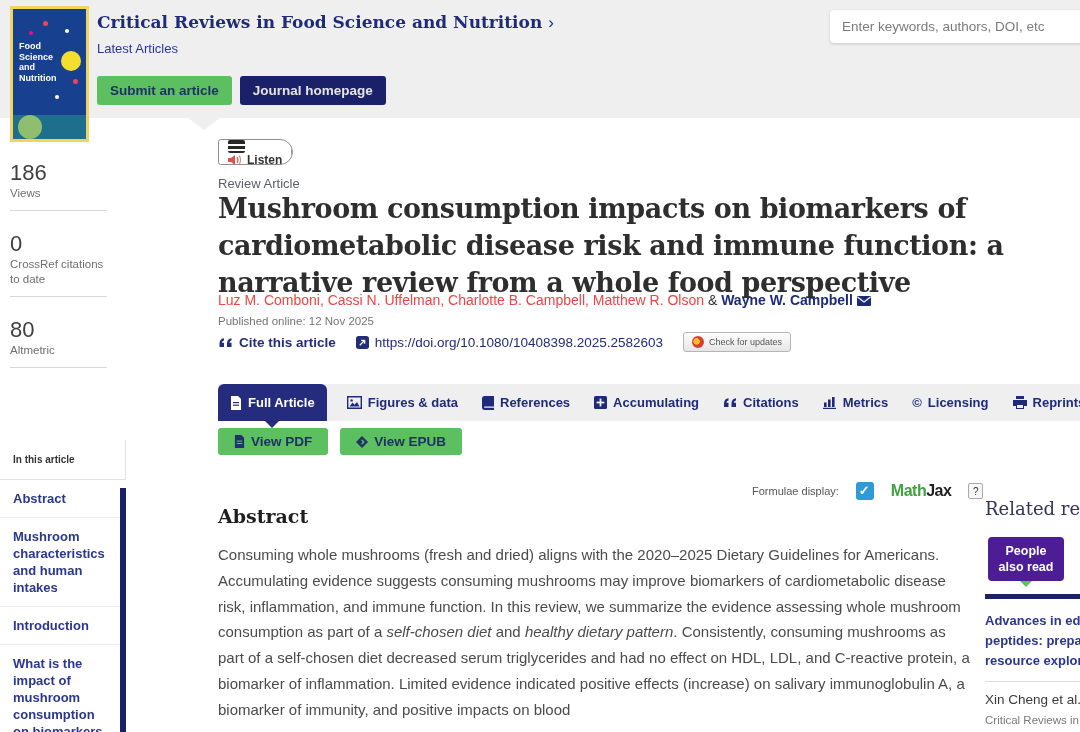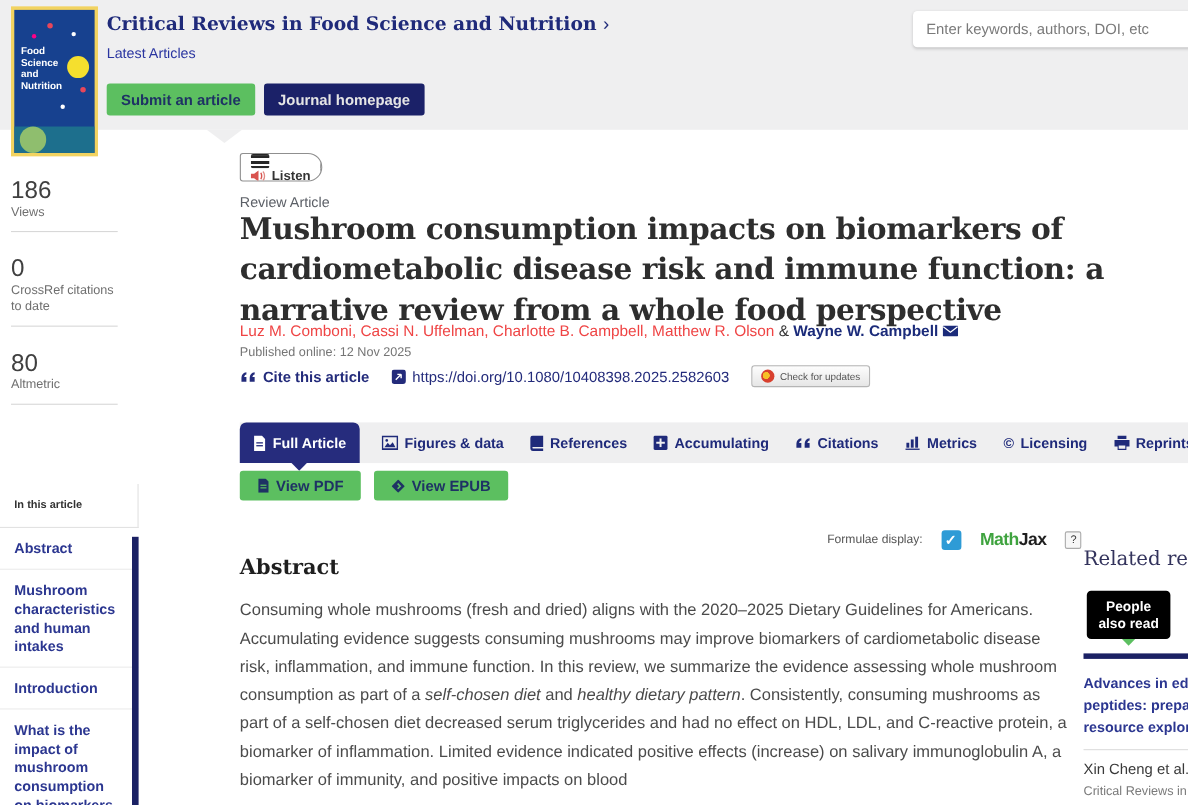--- a/index.html
+++ b/index.html
@@ -93,21 +93,21 @@
     font-size:10px; color:#333; text-align:center; line-height:15px; cursor:pointer; }
 
   
   .abstract-heading { left:218px; top:505px; font-family:"DejaVu Serif", serif; font-weight:bold; font-size:19px; color:#1f1f1f; }
   .abstract-body { left:218px; top:542px; width:752px; font-size:15px; line-height:25.8px; color:#4b4b4b; }
   .abstract-body em { font-style:italic; }
 
   
   .related { left:985px; top:498px; width:170px; }
   .related-heading { font-family:"DejaVu Serif", serif; font-size:18px; color:#33335c; }
-  .related-tab { position:relative; margin:18px 0 0 3px; width:76px; background:#000000; color:#fff;
+  .related-tab { position:relative; margin:18px 0 0 3px; width:76px; background:#4c1d95; color:#fff;
     font-size:12.5px; font-weight:bold; line-height:16px; text-align:center; padding:6px 4px; border-radius:4px; cursor:pointer; }
   .related-tab::after { content:""; position:absolute; left:50%; bottom:-6px; margin-left:-6px;
     border-left:6px solid transparent; border-right:6px solid transparent; border-top:6px solid #5cbf60; }
   .related-bar { margin-top:13px; width:140px; height:5px; background:#1b2164; }
   .related-article-title { margin-top:12px; font-size:13px; font-weight:bold; color:#2b3690; line-height:20px; white-space:nowrap; cursor:pointer; }
   .related-divider { margin-top:10px; width:120px; border-top:1px solid #ddd; }
   .related-authors { margin-top:10px; font-size:13.5px; color:#3a3a3a; white-space:nowrap; }
   .related-journal { margin-top:7px; font-size:11.5px; color:#7a7a7a; white-space:nowrap; }
 </style>
 </head>

